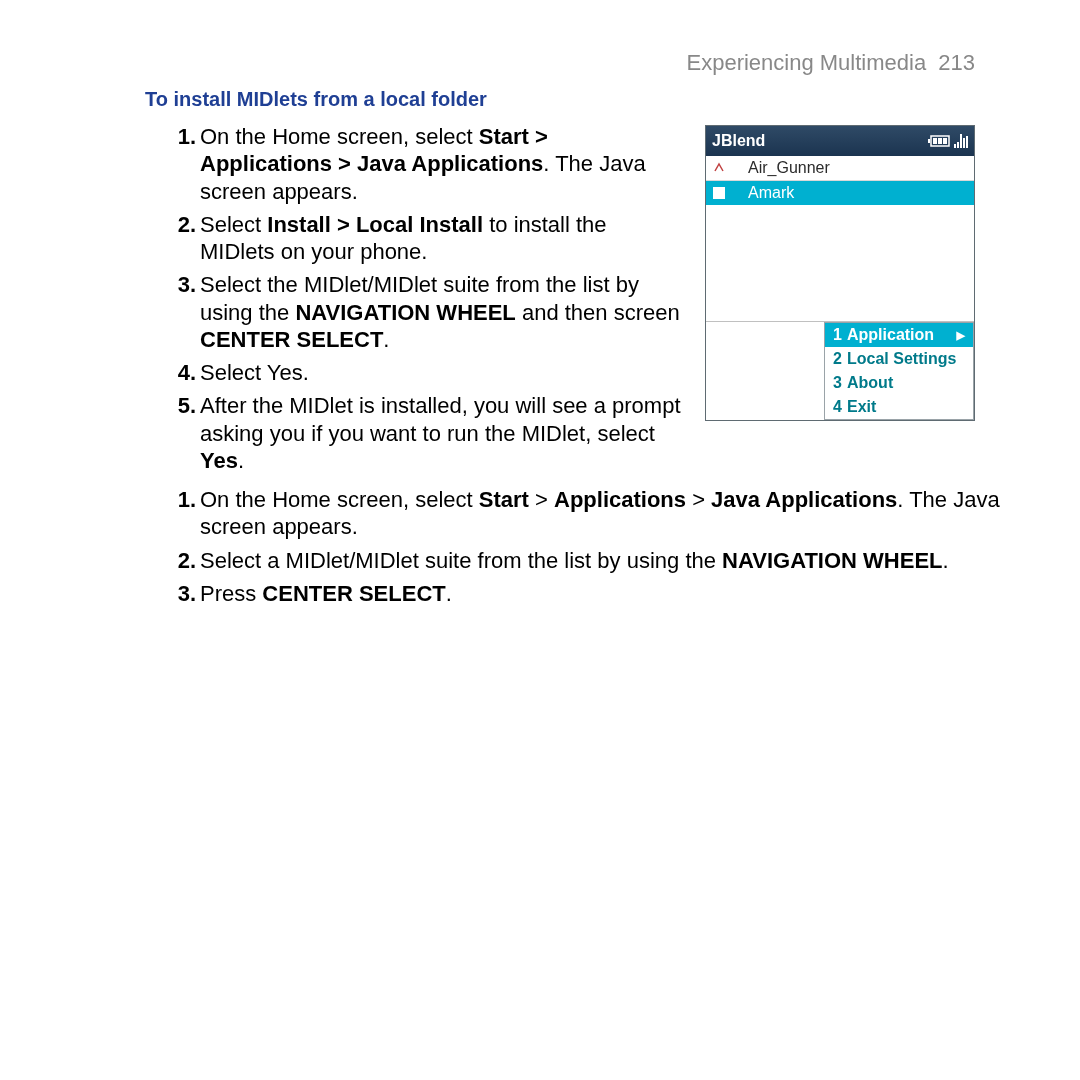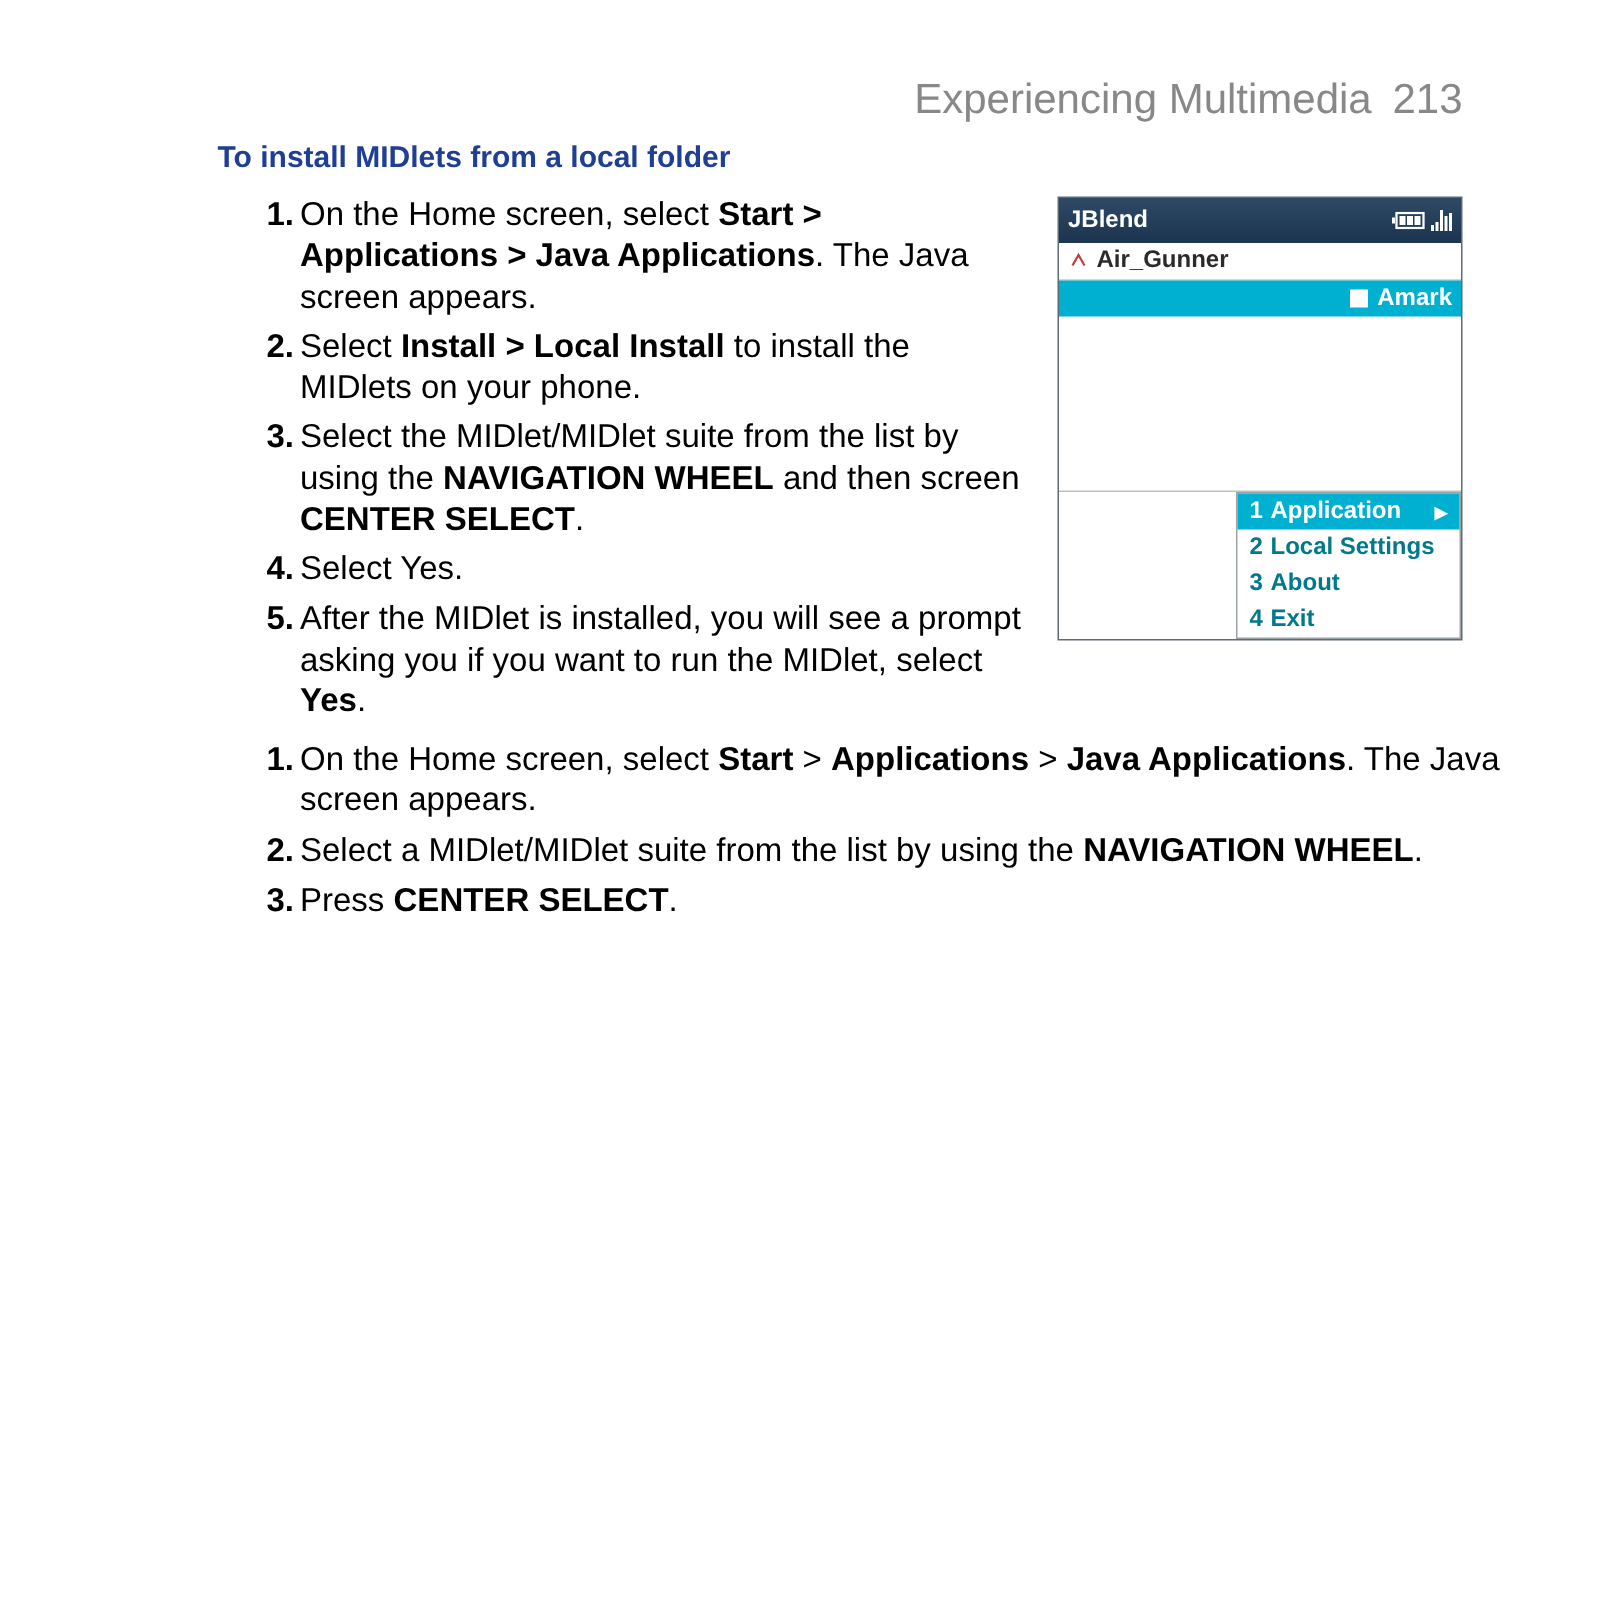--- a/index.html
+++ b/index.html
@@ -19,21 +19,21 @@
   }
   .page {
     position: relative;
     width: 1080px;
     height: 1080px;
     box-sizing: border-box;
     padding: 50px 50px 50px 145px;
   }
   .running-head {
     text-align: right;
-    font-size: 28px;
+    font-size: 22px;
     color: var(--gray-header);
     margin-bottom: 10px;
     padding-right: 55px;
   }
   .running-head .pageno { margin-left: 6px; }
   h2.section {
     color: var(--blue);
     font-size: 20px;
     font-weight: 700;
     margin: 12px 0 6px 0;
@@ -87,32 +87,30 @@
     padding: 3px 6px;
     height: 24px;
   }
   .titlebar .spacer { flex: 1; }
   .titlebar svg { display: block; }
   .statusicons { display: flex; gap: 4px; align-items: center; }
   .applist { background: #fff; min-height: 165px; border-bottom: 1px solid #c0c0c0; }
   .applist .row {
     display: flex;
     align-items: center;
-    gap: 5px;
+    gap: 22px;
     padding: 2px 6px;
     height: 20px;
     color: #2b2b2b;
     border-top: 1px solid #d8d8d8;
-    font-weight: bold;
   }
   .applist .row:first-child { border-top: none; }
   .applist .row.sel {
     background: var(--cyan);
     color: #fff;
-    justify-content: flex-end;
   }
   .applist .row .appicon {
     width: 14px; height: 14px;
     display: inline-block;
   }
   .menu {
     border: 1px solid #9aa3a8;
     margin: 0 0 0 auto;
     width: 148px;
     background: #fff;

